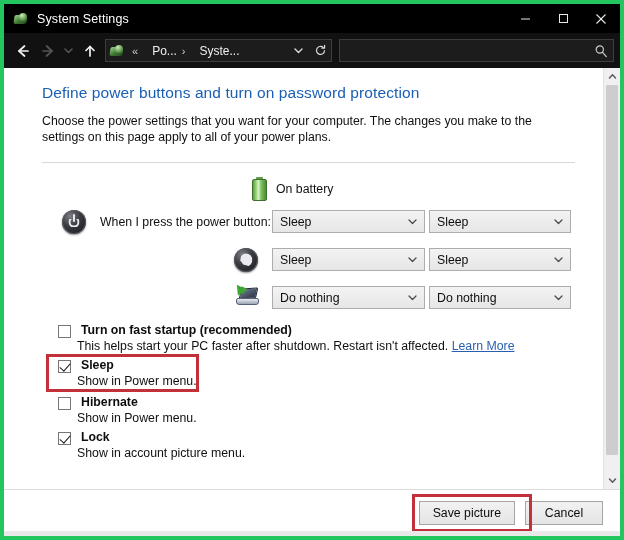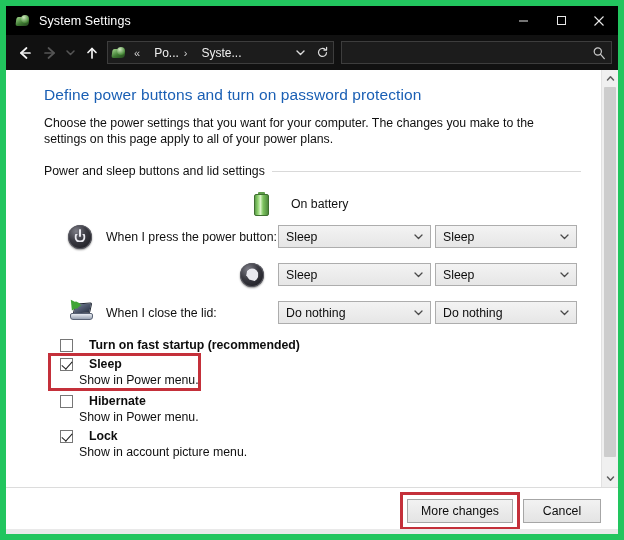--- a/index.html
+++ b/index.html
@@ -6,21 +6,21 @@
   html, body {
     width: 624px; height: 540px;
     font-family: "Liberation Sans", sans-serif;
     overflow: hidden;
     background: #ffffff;
   }
   #app {
     position: relative;
     width: 624px; height: 540px;
     background: #ffffff;
-    border: 6px solid #22c55e;
+    border: 4px solid #22c55e;
     display: flex; flex-direction: column;
   }
 
   
   .titlebar {
     height: 29px; background: #000000;
     display: flex; align-items: center;
     flex: 0 0 auto;
   }
   .title-icon {
@@ -111,21 +111,21 @@
     justify-content: center; color: #c9c9c9; flex: 0 0 auto;
   }
 
   
   .content-wrap {
     flex: 1 1 auto; position: relative;
     background: #ffffff; display: flex; min-height: 0;
   }
   .content {
     flex: 1 1 auto; position: relative;
-    padding: 16px 0 0 0; min-width: 0;
+    padding: 16px 8px 0 0; min-width: 0;
     overflow: hidden;
   }
   .inner { padding-left: 38px; padding-right: 20px; }
 
   .page-title {
     color: #1a5fb4; font-size: 15.5px; font-weight: 400;
     letter-spacing: .1px; margin-bottom: 11px;
   }
   .page-desc {
     color: #101010; font-size: 12.3px; line-height: 16px;
@@ -141,21 +141,21 @@
   }
   .section-head .rule {
     flex: 1 1 auto; height: 1px; background: #d9d9d9;
   }
 
   
   .col-head { display: flex; align-items: center; height: 30px; margin-bottom: 4px; }
   .col-head .spacer { width: 210px; flex: 0 0 auto; }
   .col-head .col {
     width: 152px; flex: 0 0 auto;
-    display: flex; align-items: center; gap: 22px;
+    display: flex; align-items: center; gap: 9px;
   }
   .col-head .col.second { width: 142px; }
   .col-label { font-size: 12.3px; color: #101010; white-space: nowrap; }
 
   
   .battery { width: 15px; height: 24px; position: relative; flex: 0 0 auto; }
   .battery .cap {
     position: absolute; left: 4px; top: 0; width: 7px; height: 3px;
     background: #5f9d4b; border-radius: 1px 1px 0 0;
   }
@@ -248,21 +248,21 @@
     transform: rotate(28deg);
   }
   .ico-lid .arrow-stem {
     position: absolute; left: 6px; top: 0px; width: 5px; height: 6px;
     background: #3fa535; transform: rotate(28deg);
   }
 
   
   .shutdown-wrap { margin-top: 9px; }
   .check-item { position: relative; }
-  .check-row { display: flex; align-items: flex-start; gap: 16px; }
+  .check-row { display: flex; align-items: center; gap: 10px; }
   .cbox {
     width: 13px; height: 13px; flex: 0 0 auto; margin-top: 2px;
     background: #ffffff; border: 1px solid #767676;
     position: relative;
   }
   .cbox.checked::after {
     content: ""; position: absolute; left: 3px; top: 0px;
     width: 5px; height: 9px; border: solid #1c1c1c;
     border-width: 0 1.6px 1.6px 0; transform: rotate(42deg);
   }
@@ -410,21 +410,20 @@
   </div>
 
   <div class="content-wrap">
     <div class="content">
       <div class="inner">
 
         <div class="page-title">Define power buttons and turn on password protection</div>
         <div class="page-desc">Choose the power settings that you want for your computer. The changes you make to the settings on this page apply to all of your power plans.</div>
 
         <div class="section-head">
-          <span class="lbl">Power and sleep buttons and lid settings</span>
           <span class="rule"></span>
         </div>
 
         <div class="col-head">
           <div class="spacer"></div>
           <div class="col">
             <div class="battery">
               <div class="cap"></div>
                 <div class="body"></div>
             </div>
@@ -484,21 +483,20 @@
 
         <div class="setting-row">
           <div class="row-icon">
             <div class="ico-lid">
               <div class="screen"></div>
                 <div class="base"></div>
               <div class="arrow-stem"></div>
                 <div class="arrow"></div>
             </div>
           </div>
-          <div class="row-label">When I close the lid:</div>
           <div class="combo">
             <span class="val">Do nothing</span>
             <span class="caret">
               <svg width="11" height="11" viewBox="0 0 11 11">
                   <path d="M2 4 L5.5 7.5 L9 4" fill="none" stroke="currentColor" stroke-width="1.3" stroke-linecap="round" stroke-linejoin="round"></path>
                 </svg>
             </span>
           </div>
           <div class="combo second">
             <span class="val">Do nothing</span>
@@ -511,20 +509,24 @@
         </div>
 
 
         <div class="shutdown-wrap" style="padding-left:16px;">
 
           <div class="check-item">
             <div class="check-row">
               <div class="cbox"></div>
               <div class="chk-label">Turn on fast startup (recommended)</div>
             </div>
+            <div class="chk-sub">
+              <span>This helps start your PC faster after shutdown. Restart isn't affected.</span>
+              <span class="link">Learn More</span>
+            </div>
           </div>
 
           <div class="check-item" style="margin-top:3px;">
             <div class="hl-box" style="left:-12px; top:-3px; width:153px; height:38px;"></div>
             <div class="check-row">
               <div class="cbox checked"></div>
               <div class="chk-label">Sleep</div>
             </div>
             <div class="chk-sub">Show in Power menu.</div>
           </div>
@@ -562,19 +564,19 @@
         <svg width="9" height="9" viewBox="0 0 9 9">
             <path d="M1.5 3 L4.5 6.2 L7.5 3" fill="none" stroke="currentColor" stroke-width="1.5" stroke-linecap="round" stroke-linejoin="round"></path>
           </svg>
       </div>
     </div>
   </div>
 
   <div class="footer">
     <div class="btn-wrap">
       <div class="hl-box" style="left:-7px; top:-7px; width:120px; height:38px;"></div>
-      <button class="btn">More changes</button>
+      <button class="btn">Save picture</button>
     </div>
     <button class="btn">Cancel</button>
     <div class="footer-strip"></div>
   </div>
 
 </div>
 
 </body></html>

